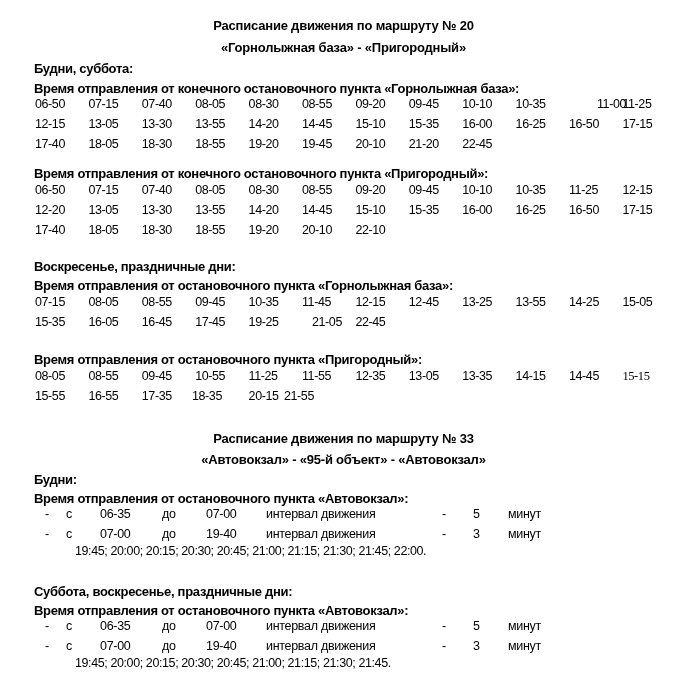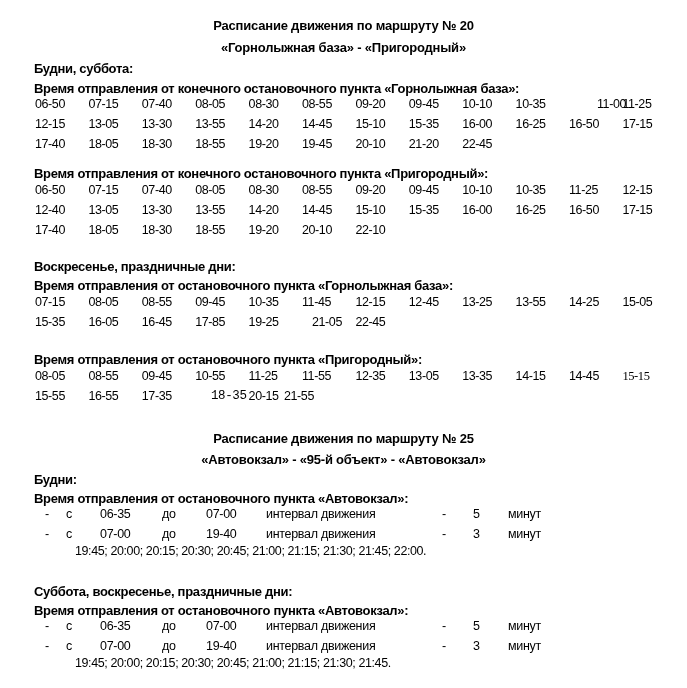--- a/index.html
+++ b/index.html
@@ -85,21 +85,21 @@
       <span class="cell" style="left: 213.6px;">08-30</span>
       <span class="cell" style="left: 267px;">08-55</span>
       <span class="cell" style="left: 320.4px;">09-20</span>
       <span class="cell" style="left: 373.8px;">09-45</span>
       <span class="cell" style="left: 427.2px;">10-10</span>
       <span class="cell" style="left: 480.6px;">10-35</span>
       <span class="cell" style="left: 534px;">11-25</span>
       <span class="cell" style="left: 587.4px;">12-15</span>
     </div>
     <div class="row" style="top: 20px;">
-      <span class="cell" style="left: 0px;">12-40</span>
+      <span class="cell" style="left: 0px;">12-20</span>
       <span class="cell" style="left: 53.4px;">13-05</span>
       <span class="cell" style="left: 106.8px;">13-30</span>
       <span class="cell" style="left: 160.2px;">13-55</span>
       <span class="cell" style="left: 213.6px;">14-20</span>
       <span class="cell" style="left: 267px;">14-45</span>
       <span class="cell" style="left: 320.4px;">15-10</span>
       <span class="cell" style="left: 373.8px;">15-35</span>
       <span class="cell" style="left: 427.2px;">16-00</span>
       <span class="cell" style="left: 480.6px;">16-25</span>
       <span class="cell" style="left: 534px;">16-50</span>
@@ -130,21 +130,21 @@
       <span class="cell" style="left: 373.8px;">12-45</span>
       <span class="cell" style="left: 427.2px;">13-25</span>
       <span class="cell" style="left: 480.6px;">13-55</span>
       <span class="cell" style="left: 534px;">14-25</span>
       <span class="cell" style="left: 587.4px;">15-05</span>
     </div>
     <div class="row" style="top: 20px;">
       <span class="cell" style="left: 0px;">15-35</span>
       <span class="cell" style="left: 53.4px;">16-05</span>
       <span class="cell" style="left: 106.8px;">16-45</span>
-      <span class="cell" style="left: 160.2px;">17-85</span>
+      <span class="cell" style="left: 160.2px;">17-45</span>
       <span class="cell" style="left: 213.6px;">19-25</span>
       <span class="cell" style="left: 277px;">21-05</span>
       <span class="cell" style="left: 320.4px;">22-45</span>
     </div>
   </div>
 
 <div class="label" style="top:352px">Время отправления от остановочного пункта «Пригородный»:</div>
 <div class="grid" style="top:369px">
     <div class="row" style="top: 0px;">
       <span class="cell" style="left: 0px;">08-05</span>
@@ -157,27 +157,27 @@
       <span class="cell" style="left: 373.8px;">13-05</span>
       <span class="cell" style="left: 427.2px;">13-35</span>
       <span class="cell" style="left: 480.6px;">14-15</span>
       <span class="cell" style="left: 534px;">14-45</span>
       <span class="cell" style="left: 587.4px; font-family: Liberation Serif, serif;">15-15</span>
     </div>
     <div class="row" style="top: 20px;">
       <span class="cell" style="left: 0px;">15-55</span>
       <span class="cell" style="left: 53.4px;">16-55</span>
       <span class="cell" style="left: 106.8px;">17-35</span>
-      <span class="cell" style="left: 176px; font-family: Liberation Mono, monospace;">18-35</span>
+      <span class="cell" style="left: 157px;">18-35</span>
       <span class="cell" style="left: 213.6px;">20-15</span>
       <span class="cell" style="left: 249px;">21-55</span>
     </div>
   </div>
 
-<div class="title" style="top:431px">Расписание движения по маршруту № 25</div>
+<div class="title" style="top:431px">Расписание движения по маршруту № 33</div>
 <div class="title" style="top:452px">«Автовокзал» - «95-й объект» - «Автовокзал»</div>
 
 <div class="label" style="top:472px">Будни:</div>
 <div class="label" style="top:491px">Время отправления от остановочного пункта «Автовокзал»:</div>
 <div class="grid" style="top:507px; left:0">
     <div class="iv-row" style="top: 0px;">
       <span style="left: 45px;">-</span>
       <span style="left: 66px;">с</span>
       <span style="left: 100px;">06-35</span>
       <span style="left: 162px;">до</span>

